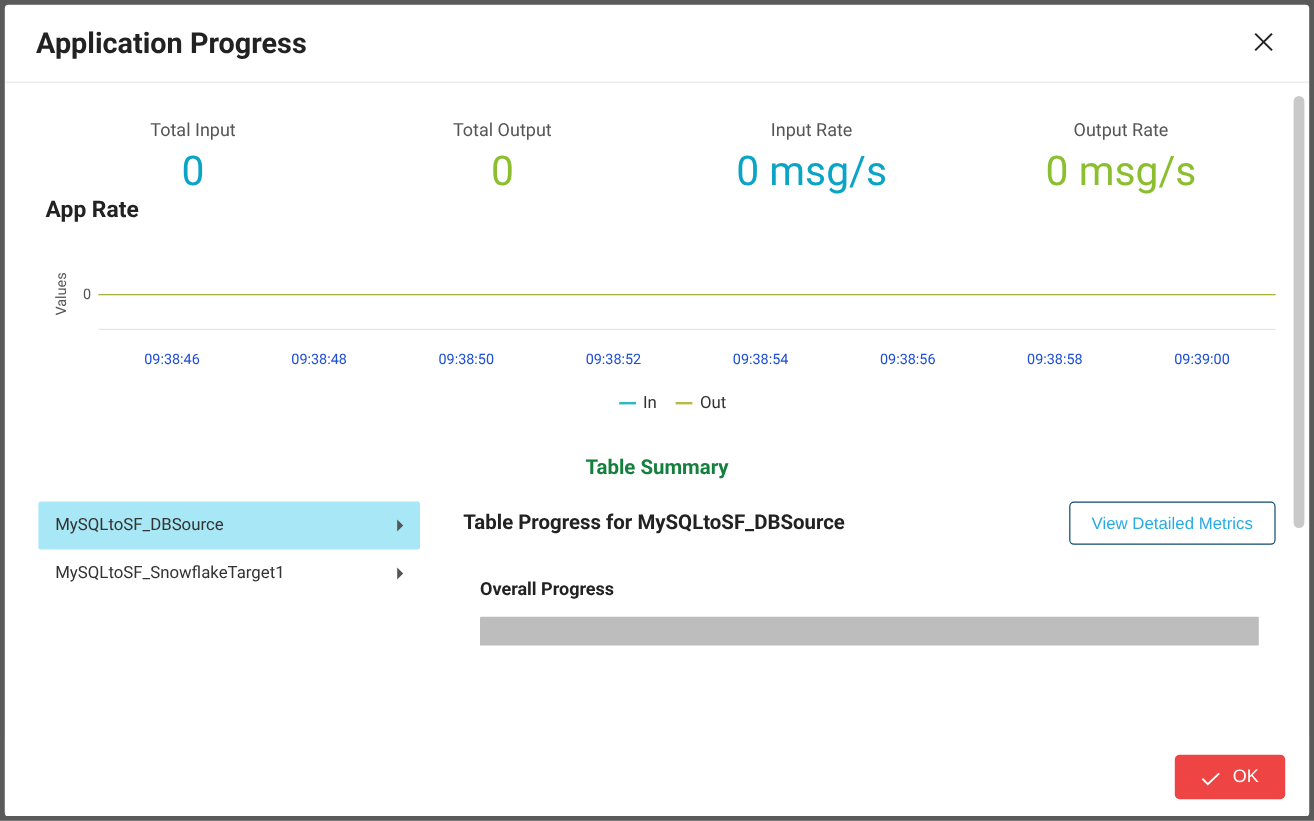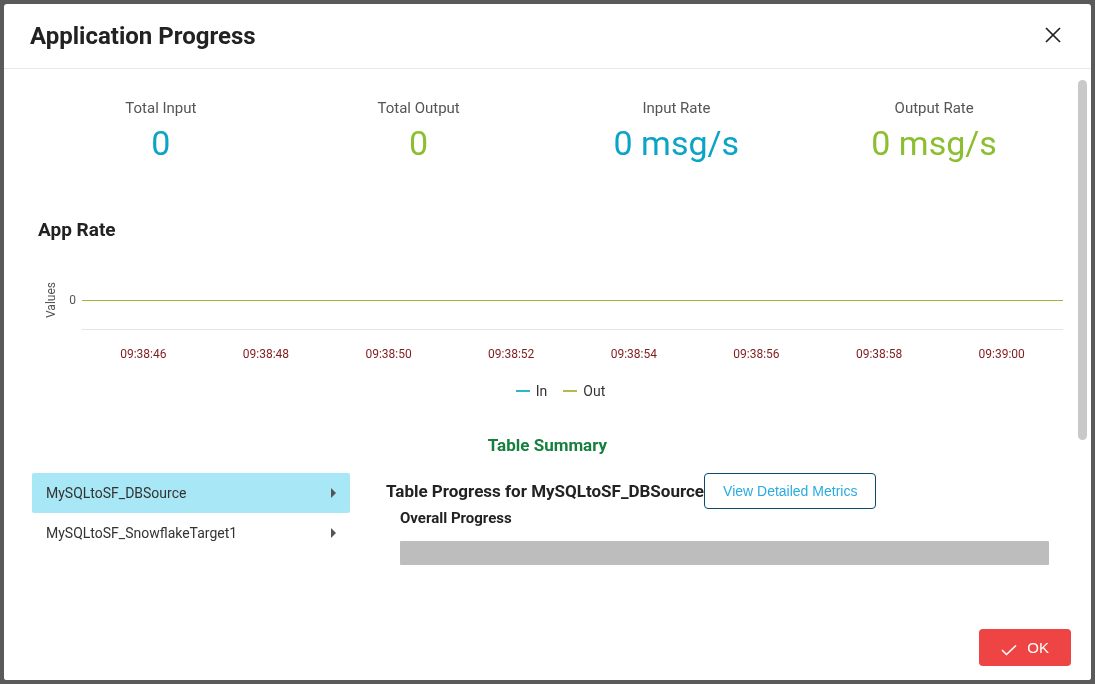--- a/index.html
+++ b/index.html
@@ -62,21 +62,20 @@
       width: 10px;
     }
     .modal-body::-webkit-scrollbar-thumb {
       background: #c0c0c0;
       border-radius: 5px;
     }
     .stats-row {
       display: flex;
       justify-content: space-between;
       gap: 0px;
-      margin-bottom: 55px;
     }
     .stat {
       flex: 1;
       text-align: center;
     }
     .stat-label {
       font-size: 15px;
       color: #555;
       margin-bottom: 6px;
     }
@@ -148,21 +147,21 @@
       left: 0; right: 0;
       top: 30px;
       height: 1px;
       background: #a6b23c;
     }
     .x-ticks {
       display: flex;
       margin-left: 24px;
       margin-top: 12px;
       font-size: 12px;
-      color: #7f1d1d;
+      color: #1d4ed8;
     }
     .x-tick {
       flex: 1;
       text-align: center;
       white-space: nowrap;
     }
     .legend {
       display: flex;
       gap: 16px;
       justify-content: center;
@@ -217,21 +216,22 @@
       border-top: 5px solid transparent;
       border-bottom: 5px solid transparent;
       border-left: 5px solid #555;
     }
     .detail-panel {
       flex: 1;
     }
     .detail-header {
       display: flex;
       align-items: center;
-      justify-content: flex-start;
+      justify-content: space-between;
+      margin-bottom: 28px;
     }
     .detail-title {
       font-size: 17px;
       font-weight: 700;
       color: #222;
     }
     .view-metrics-btn {
       border: 1px solid #0c4a6e;
       color: #29abe2;
       background: #fff;

